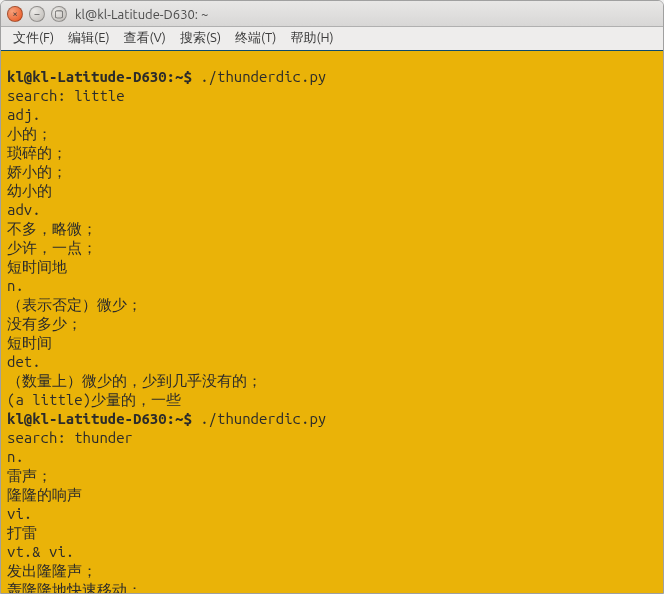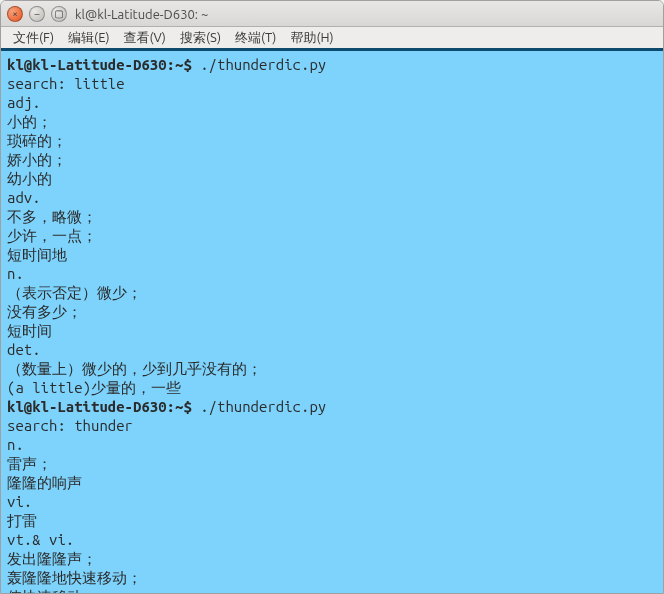--- a/index.html
+++ b/index.html
@@ -55,32 +55,32 @@
     font-size: 13px;
     color: #4c4c4c;
   }
   .menubar {
     height: 24px;
     background: #eeedec;
     display: flex;
     padding: 0 6px;
     font-size: 13px;
     color: #3c3c3c;
-    border-bottom: 3px solid #0c4a6e;
+    border-bottom: 1px solid #0c4a6e;
     gap: 2px;
   }
   .menu-item {
     padding: 2px 6px;
     cursor: pointer;
     border-radius: 3px;
   }
   .terminal {
     flex: 1;
-    background: #7dd3fc;
-    padding: 4px 6px;
+    background: #eab308;
+    padding: 16px 6px;
     font-family: "Ubuntu Mono", "DejaVu Sans Mono", "Consolas", monospace;
     font-size: 15px;
     line-height: 19px;
     color: #2b2b2b;
     white-space: pre;
     overflow: hidden;
   }
   .bold { font-weight: bold; }
 </style>
 </head>

